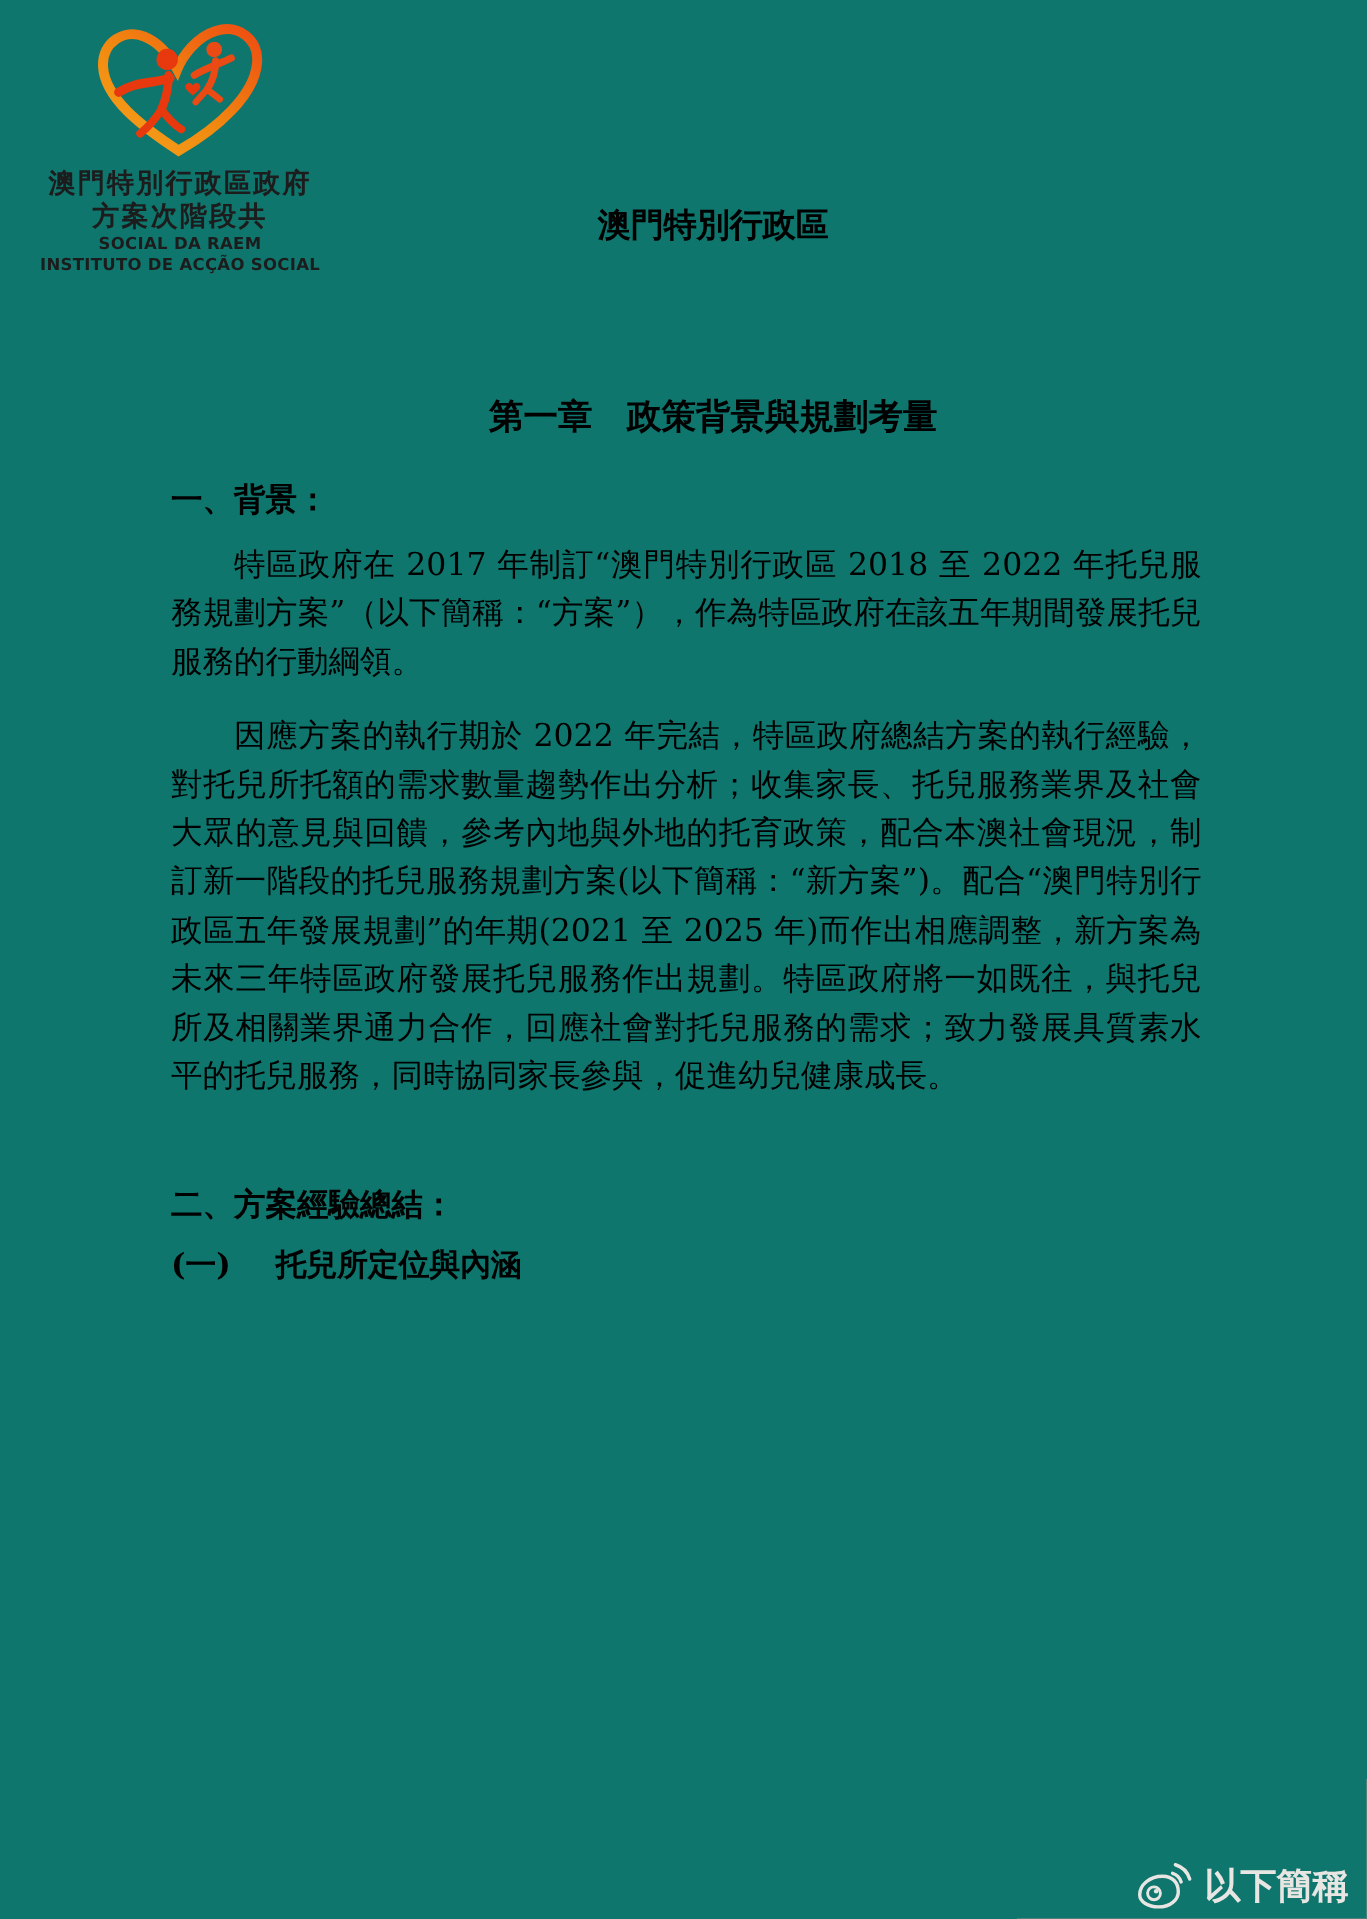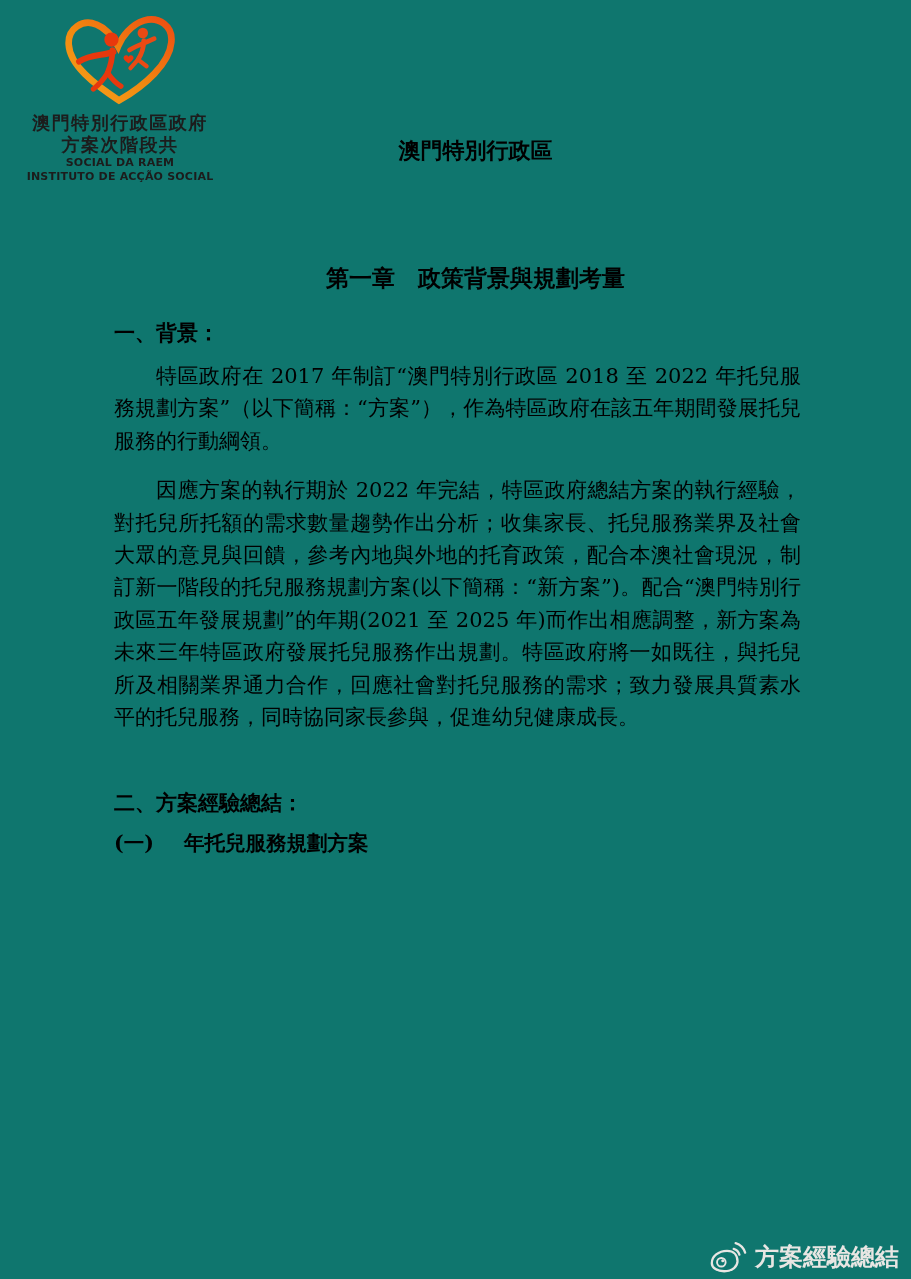--- a/index.html
+++ b/index.html
@@ -155,29 +155,29 @@
 
   <main class="content">
 
     <h2 class="section-heading">一、背景：</h2>
     <p class="body-para">特區政府在 2017 年制訂“澳門特別行政區 2018 至 2022 年托兒服務規劃方案”（以下簡稱：“方案”），作為特區政府在該五年期間發展托兒服務的行動綱領。</p>
     <p class="body-para">因應方案的執行期於 2022 年完結，特區政府總結方案的執行經驗，對托兒所托額的需求數量趨勢作出分析；收集家長、托兒服務業界及社會大眾的意見與回饋，參考內地與外地的托育政策，配合本澳社會現況，制訂新一階段的托兒服務規劃方案(以下簡稱：“新方案”)。配合“澳門特別行政區五年發展規劃”的年期(2021 至 2025 年)而作出相應調整，新方案為未來三年特區政府發展托兒服務作出規劃。特區政府將一如既往，與托兒所及相關業界通力合作，回應社會對托兒服務的需求；致力發展具質素水平的托兒服務，同時協同家長參與，促進幼兒健康成長。</p>
 
     <h2 class="section-heading sec2">二、方案經驗總結：</h2>
 
     <h3 class="subsection-heading">
-      <span class="sub-num">(一)</span><span class="sub-title">年托兒服務規劃方案</span>
+      <span class="sub-num">(一)</span><span class="sub-title">托兒所定位與內涵</span>
     </h3>
 
   </main>
 
   <div class="watermark">
     <svg width="40" height="33" viewBox="0 0 42 34" aria-hidden="true">
       <path d="M20,11 C11,11 4,17 4,24 C4,29 10,32.5 17,32.5 C26,32.5 31,27 31,22 C31,15.5 27,11 20,11 Z" fill="none" stroke="#e8e6e3" stroke-width="2.4"></path>
       <circle cx="14" cy="23" r="4.5" fill="none" stroke="#e8e6e3" stroke-width="2"></circle>
       <circle cx="15.5" cy="21.5" r="1.6" fill="#e8e6e3"></circle>
       <path d="M27,9 A9,9 0 0,1 33,15" fill="none" stroke="#e8e6e3" stroke-width="2.4" stroke-linecap="round"></path>
       <path d="M29,3 A15,15 0 0,1 39,13" fill="none" stroke="#e8e6e3" stroke-width="2.4" stroke-linecap="round"></path>
     </svg>
-    <span>方案經驗總結</span>
+    <span>以下簡稱</span>
   </div>
 
 </div>
 
 </body></html>

